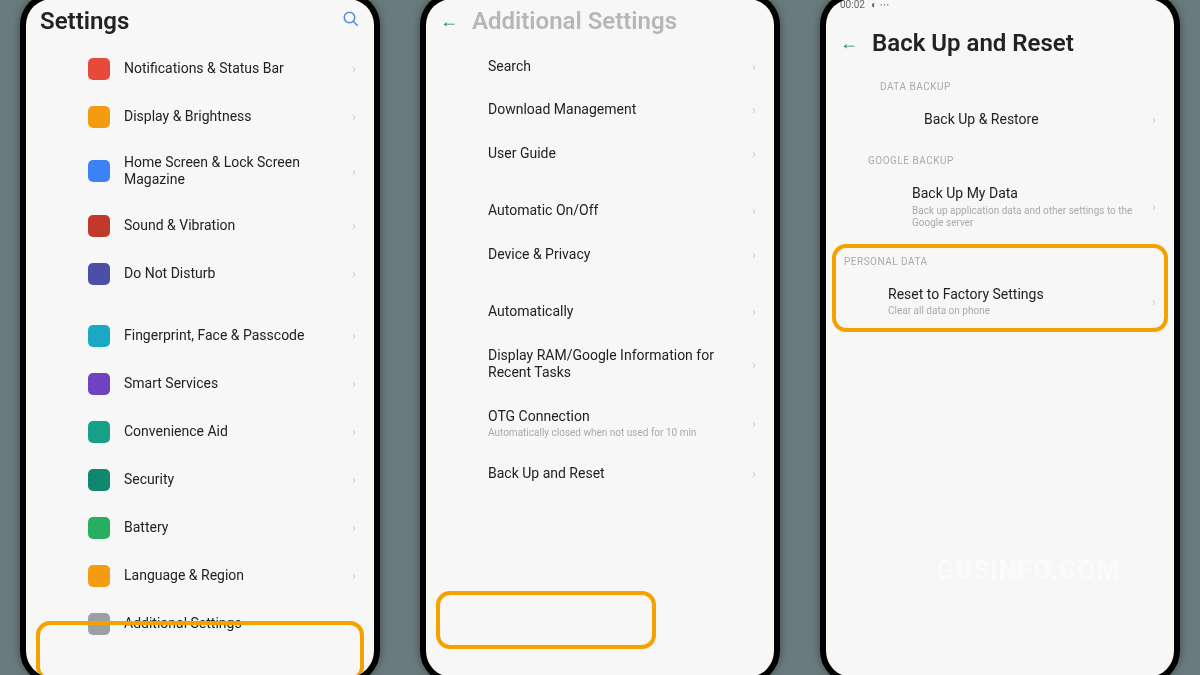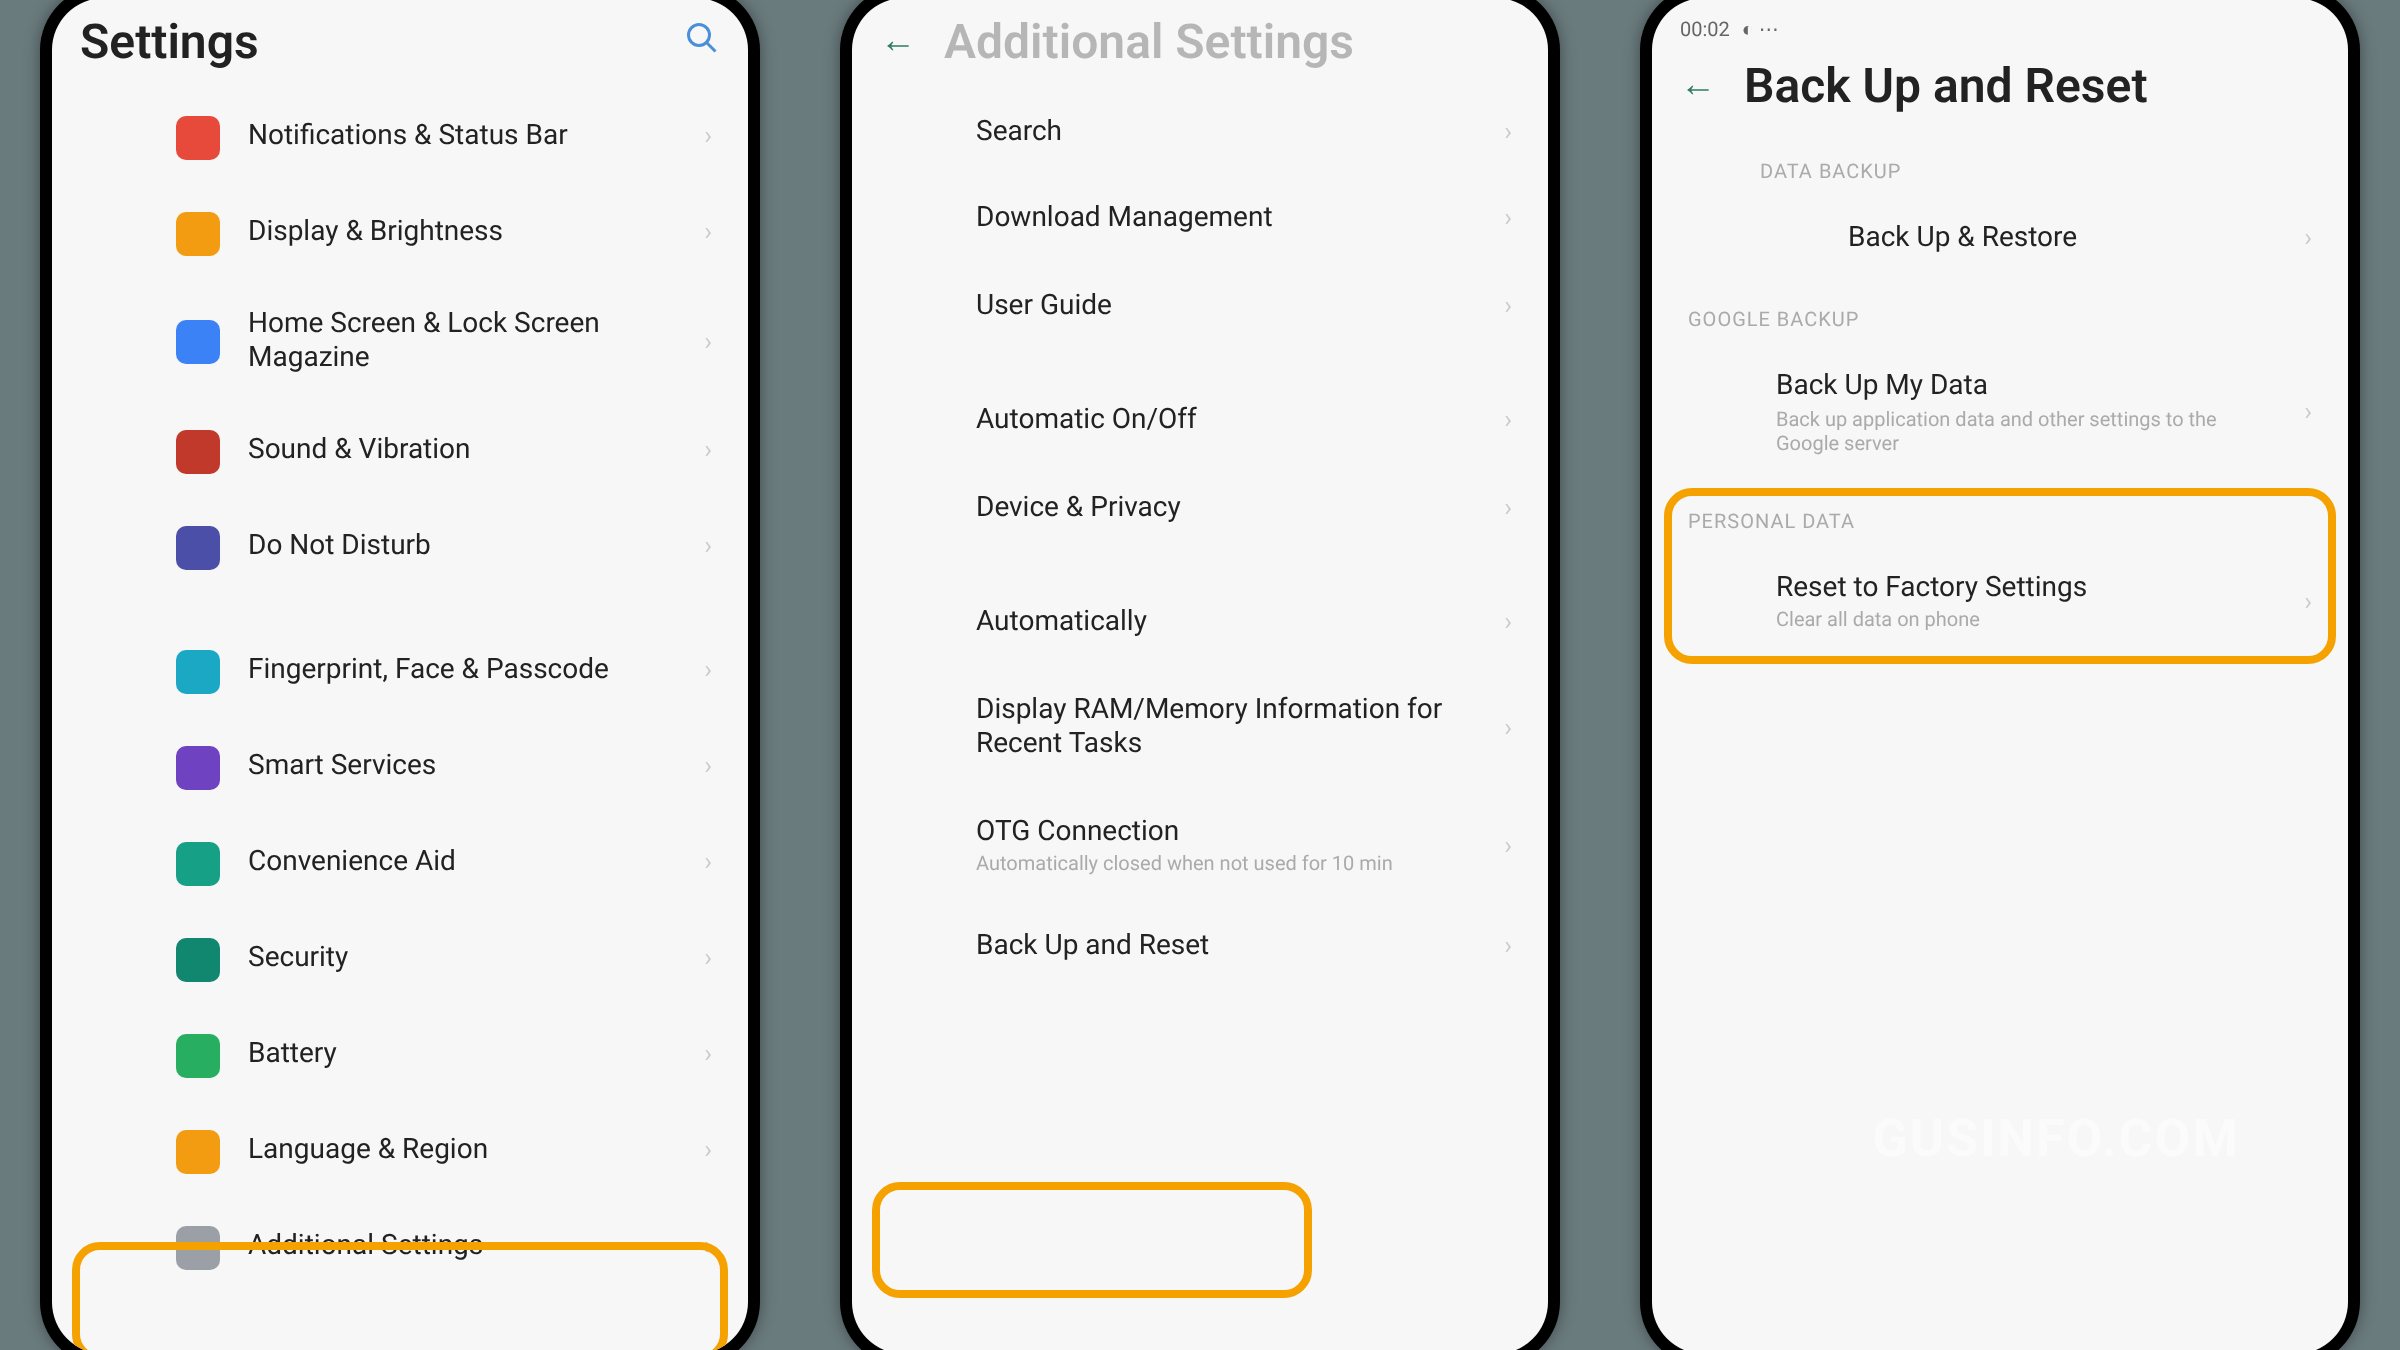--- a/index.html
+++ b/index.html
@@ -27,21 +27,21 @@
     width: 100%;
     height: 100%;
     background: #f7f7f8;
     border-radius: 26px;
     overflow: hidden;
     position: relative;
   }
   .status-bar {
     height: 22px;
     display: flex;
-    align-items: flex-end;
+    align-items: flex-start;
     padding: 0 14px;
     font-size: 10px;
     color: #666;
     gap: 6px;
   }
   .header {
     display: flex;
     align-items: center;
     padding: 8px 14px 10px;
     gap: 14px;
@@ -252,21 +252,21 @@
         </div>
         <div class="gap"></div>
         <div class="item">
           <div class="labels">
             <div class="label">Automatically</div>
           </div>
           <span class="chev">›</span>
         </div>
         <div class="item">
           <div class="labels">
-            <div class="label">Display RAM/Memory Information for Recent Tasks</div>
+            <div class="label">Display RAM/Google Information for Recent Tasks</div>
           </div>
           <span class="chev">›</span>
         </div>
         <div class="item">
           <div class="labels">
             <div class="label">OTG Connection</div>
             <div class="sub">Automatically closed when not used for 10 min</div>
           </div>
           <span class="chev">›</span>
         </div>
@@ -295,21 +295,21 @@
     <div id="list3">
         <div style="position: relative; padding-left: 36px;">
           <div class="section-label">DATA BACKUP</div>
           <div class="item">
             <div class="labels">
               <div class="label">Back Up &amp; Restore</div>
             </div>
             <span class="chev">›</span>
           </div>
         </div>
-        <div style="position: relative;">
+        <div style="position: relative; padding-left: 24px;">
           <div class="section-label">GOOGLE BACKUP</div>
           <div class="item">
             <div class="labels">
               <div class="label">Back Up My Data</div>
               <div class="sub">Back up application data and other settings to the Google server</div>
             </div>
             <span class="chev">›</span>
           </div>
         </div>
         <div style="position: relative;">

